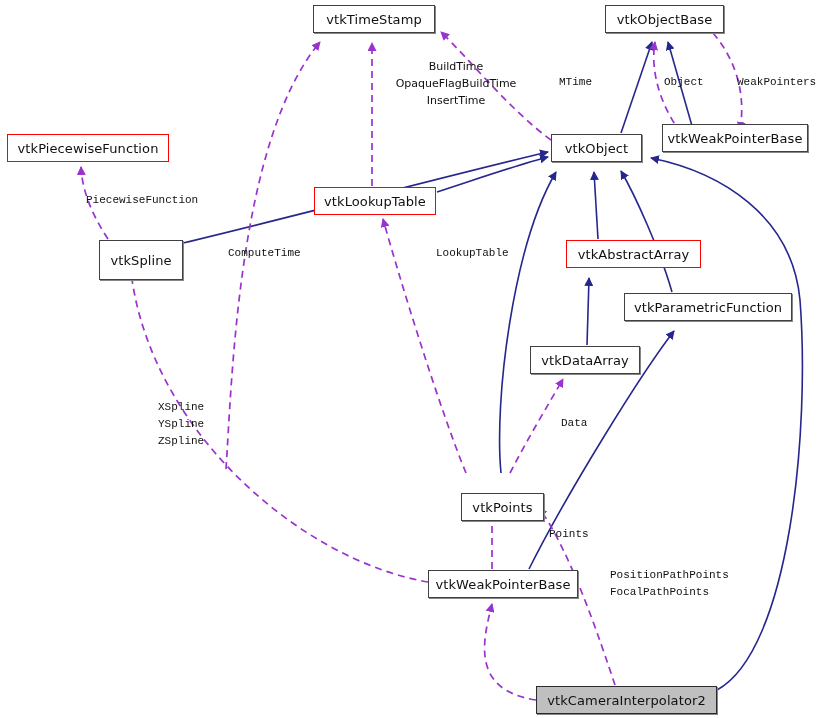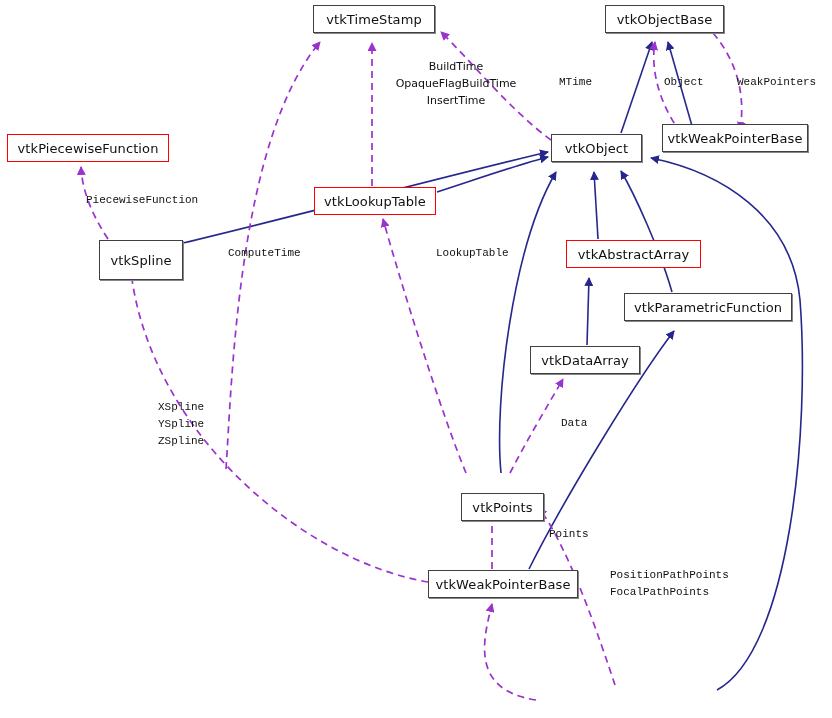--- a/index.html
+++ b/index.html
@@ -138,20 +138,21 @@
   <div class="node-box red-border" style="left:534px; top:240px; width:135px; height:28px;margin-left:32px;">vtkAbstractArray</div>
 
   <div class="node-box" style="left:624px; top:293px; width:168px; height:28px;">vtkParametricFunction</div>
 
   <div class="node-box" style="left:530px; top:346px; width:110px; height:28px;">vtkDataArray</div>
 
   <div class="node-box" style="left:461px; top:474px; width:83px; height:28px;margin-top:19px;">vtkPoints</div>
 
   <div class="node-box" style="left:428px; top:570px; width:150px; height:28px;">vtkWeakPointerBase</div>
 
+  <div class="node-box focus-node" style="left:536px; top:686px; width:181px; height:28px;">vtkCameraInterpolator2</div>
 
   <div class="edge-label" style="left:376px; top:58px; width:160px;">BuildTime
 OpaqueFlagBuildTime
 InsertTime</div>
 
   <div class="edge-label al-left" style="left:559px; top:74px; width:60px;">MTime</div>
 
   <div class="edge-label al-left" style="left:664px; top:74px; width:56px;">Object</div>
 
   <div class="edge-label al-left" style="left:737px; top:74px; width:100px;">WeakPointers</div>

